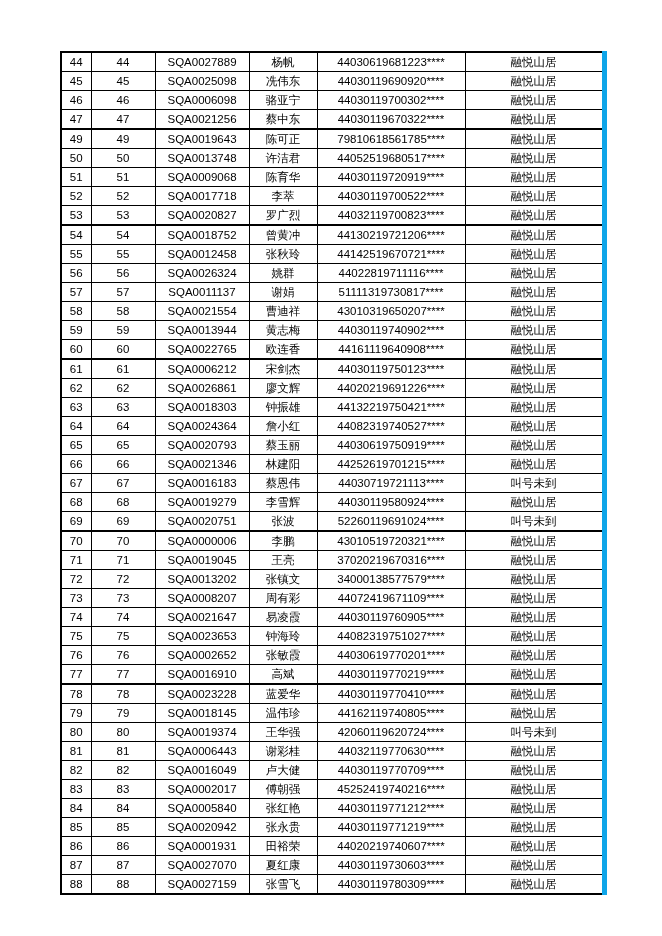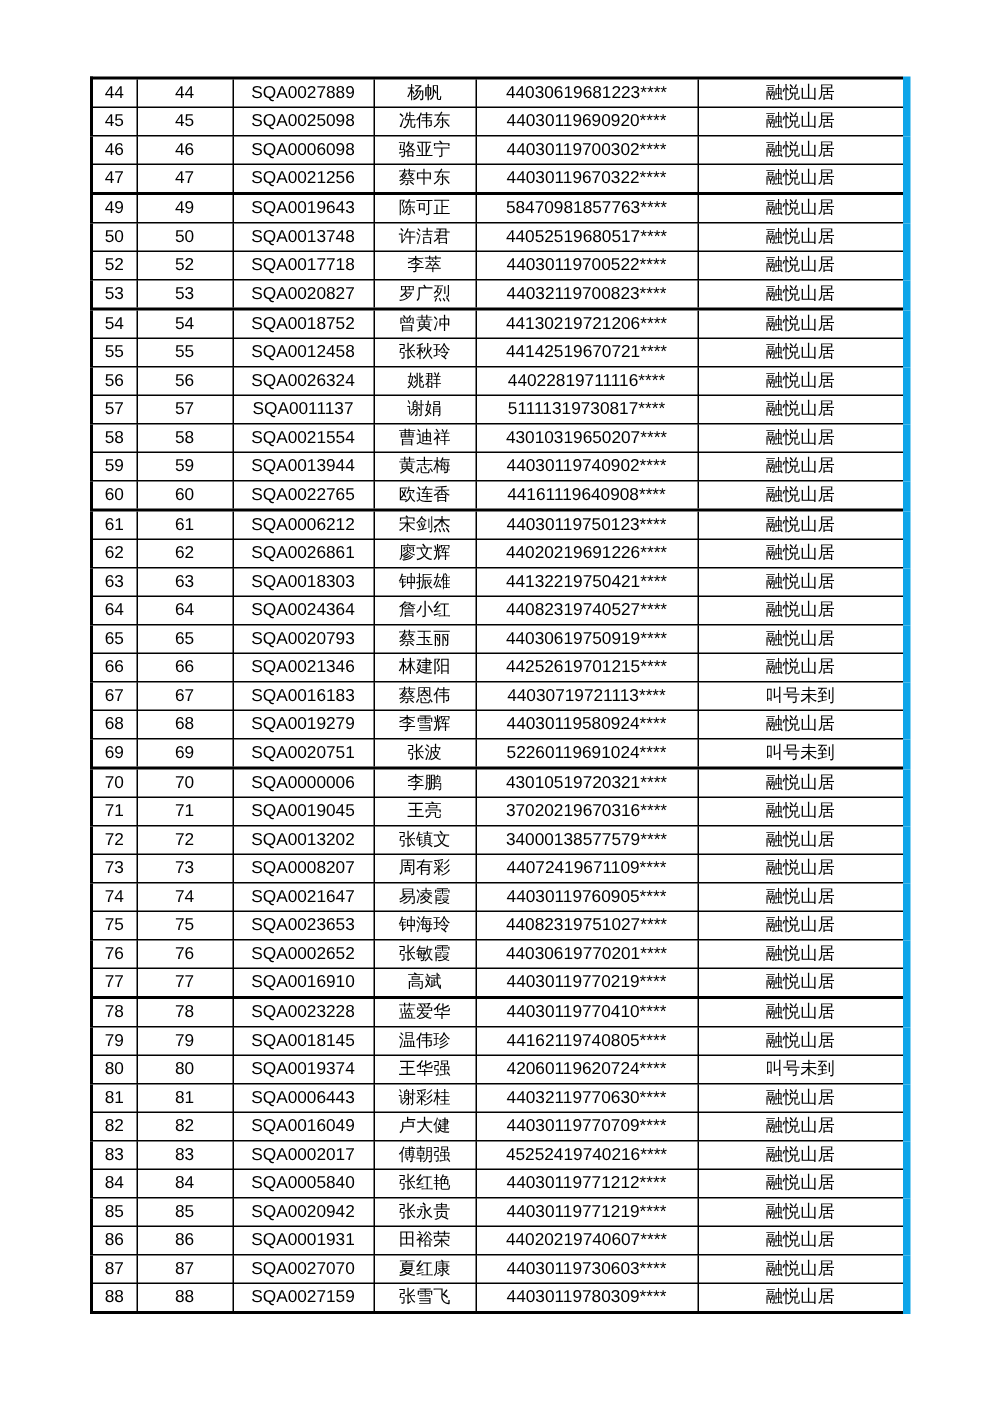--- a/index.html
+++ b/index.html
@@ -118,29 +118,37 @@
             <td class="cell-code">SQA0021256</td>
             <td class="cell-name">蔡中东</td>
             <td class="cell-idnum">44030119670322****</td>
             <td class="cell-status">融悦山居</td>
           </tr>
           <tr class="rule-top">
             <td class="cell-rownum">49</td>
             <td class="cell-seq">49</td>
             <td class="cell-code">SQA0019643</td>
             <td class="cell-name">陈可正</td>
-            <td class="cell-idnum">58470981857763****</td>
+            <td class="cell-idnum">79810618561785****</td>
             <td class="cell-status">融悦山居</td>
           </tr>
           <tr>
             <td class="cell-rownum">50</td>
             <td class="cell-seq">50</td>
             <td class="cell-code">SQA0013748</td>
             <td class="cell-name">许洁君</td>
             <td class="cell-idnum">44052519680517****</td>
+            <td class="cell-status">融悦山居</td>
+          </tr>
+          <tr>
+            <td class="cell-rownum">51</td>
+            <td class="cell-seq">51</td>
+            <td class="cell-code">SQA0009068</td>
+            <td class="cell-name">陈育华</td>
+            <td class="cell-idnum">44030119720919****</td>
             <td class="cell-status">融悦山居</td>
           </tr>
           <tr>
             <td class="cell-rownum">52</td>
             <td class="cell-seq">52</td>
             <td class="cell-code">SQA0017718</td>
             <td class="cell-name">李萃</td>
             <td class="cell-idnum">44030119700522****</td>
             <td class="cell-status">融悦山居</td>
           </tr>

